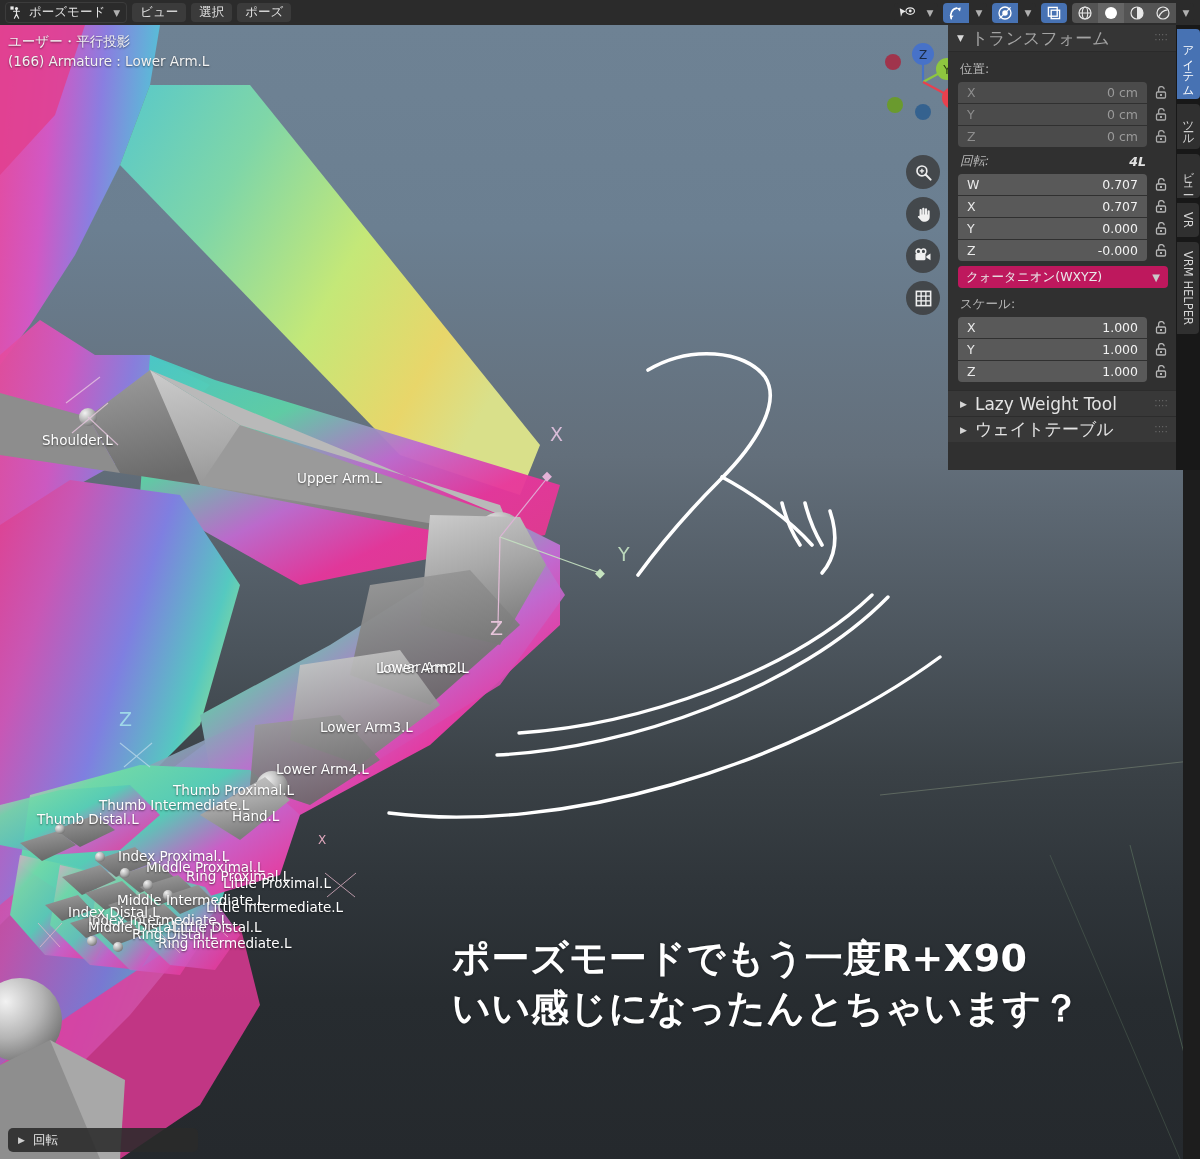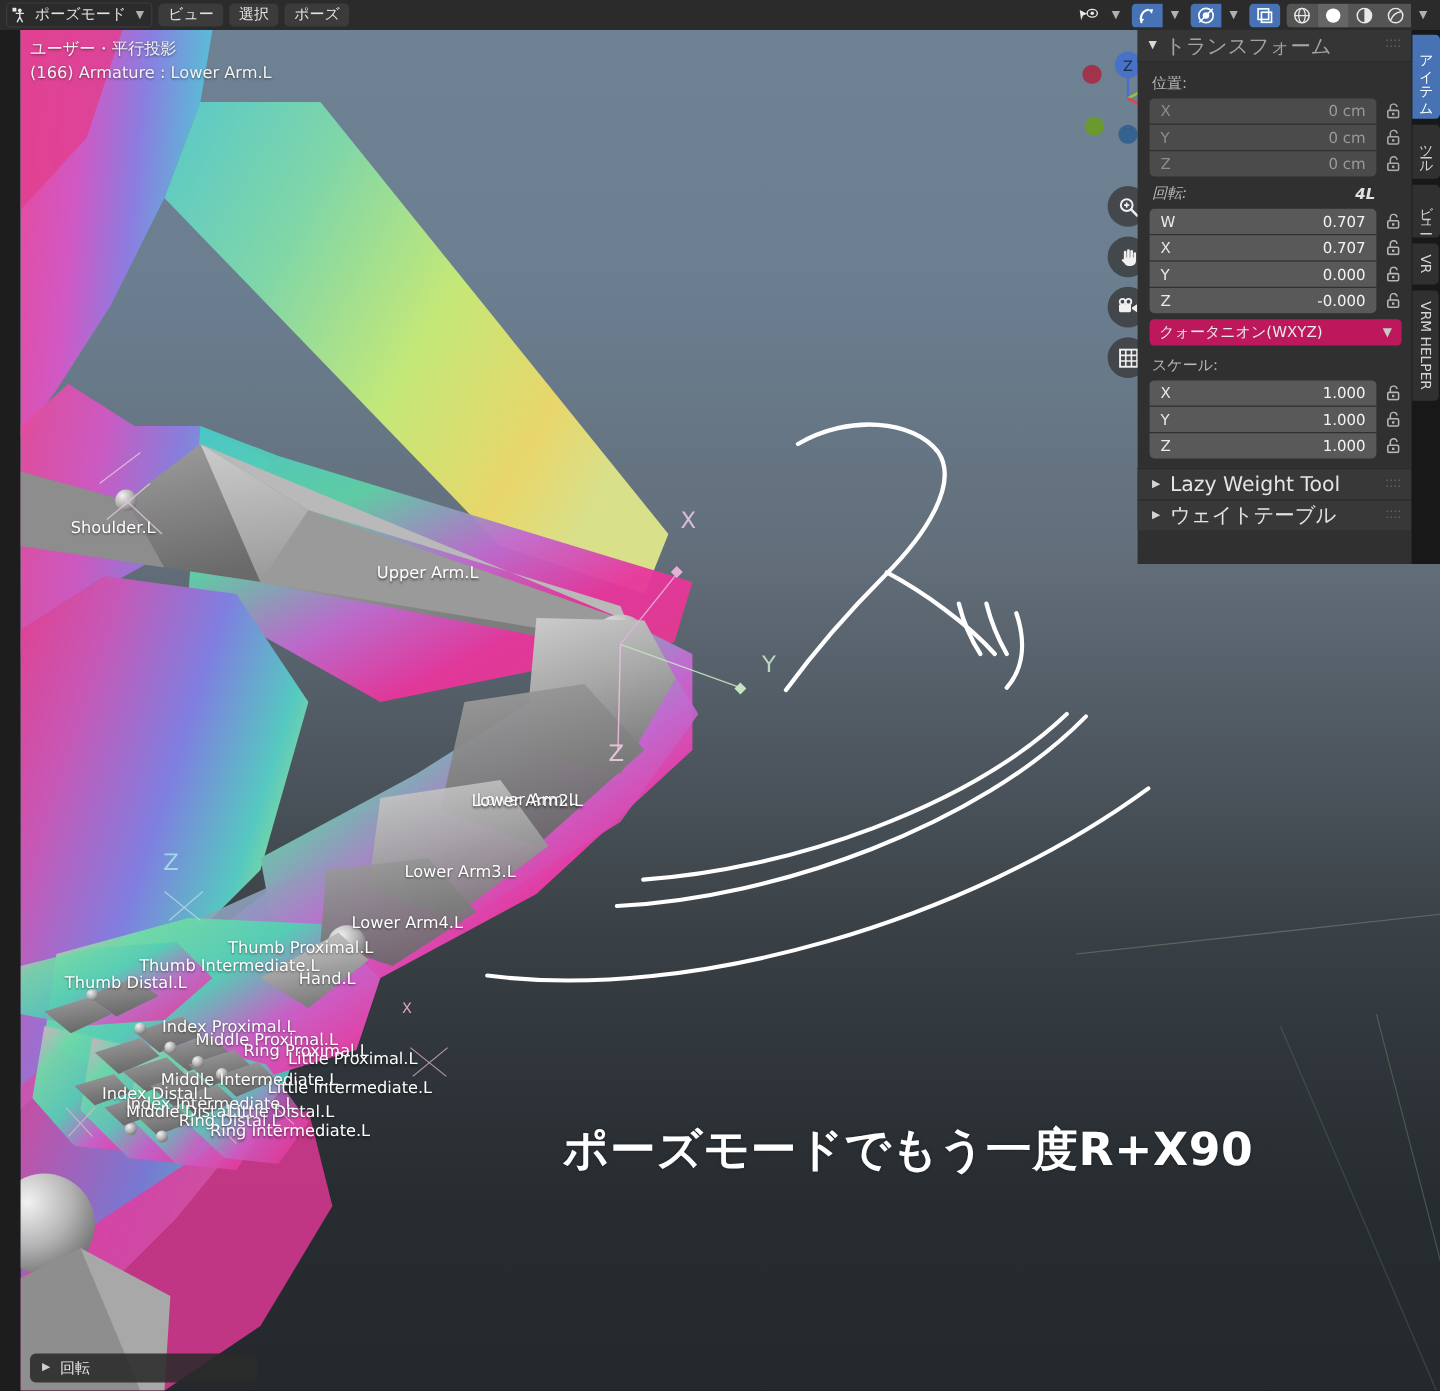--- a/index.html
+++ b/index.html
@@ -54,21 +54,21 @@
     cursor: pointer;
   }
   .tbtn.active { background: #4772b3; }
   .tbtn.lightgrey { background: #656565; }
   .tbtn.grey { background: #545454; }
   .tbtn.drop { width: 18px; }
   .tbtn svg { display: block; }
 
   
   #viewport {
-    position: absolute; left: 17px; top: 25px;
+    position: absolute; left: 0; top: 25px;
     width: 1183px; height: 1134px;
     background: linear-gradient(180deg,
         #6e8294 0%, #6b7f91 18%, #636f7b 38%,
         #4b545c 55%, #3a4146 66%, #2f353a 76%, #272c30 86%, #25292d 100%);
     overflow: hidden;
   }
   #vp-svg { position: absolute; left: 0; top: 0; }
 
   .vp-label {
     position: absolute;
@@ -477,20 +477,21 @@
           <line x1="9" y1="3" x2="9" y2="21" stroke="#f0f0f0" stroke-width="1.7"></line>
           <line x1="15" y1="3" x2="15" y2="21" stroke="#f0f0f0" stroke-width="1.7"></line>
           <line x1="3" y1="9" x2="21" y2="9" stroke="#f0f0f0" stroke-width="1.7"></line>
           <line x1="3" y1="15" x2="21" y2="15" stroke="#f0f0f0" stroke-width="1.7"></line>
         </svg>
       </div>
     </div>
 
     <div id="caption">
       <div>ポーズモードでもう一度R+X90</div>
+      <div>いい感じになったんとちゃいます？</div>
     </div>
 
     <div id="op-panel">
       <span class="tri">▶</span>
       <span class="lbl">回転</span>
     </div>
   </div>
 
   <div id="header">
     <div class="hdr-left">

